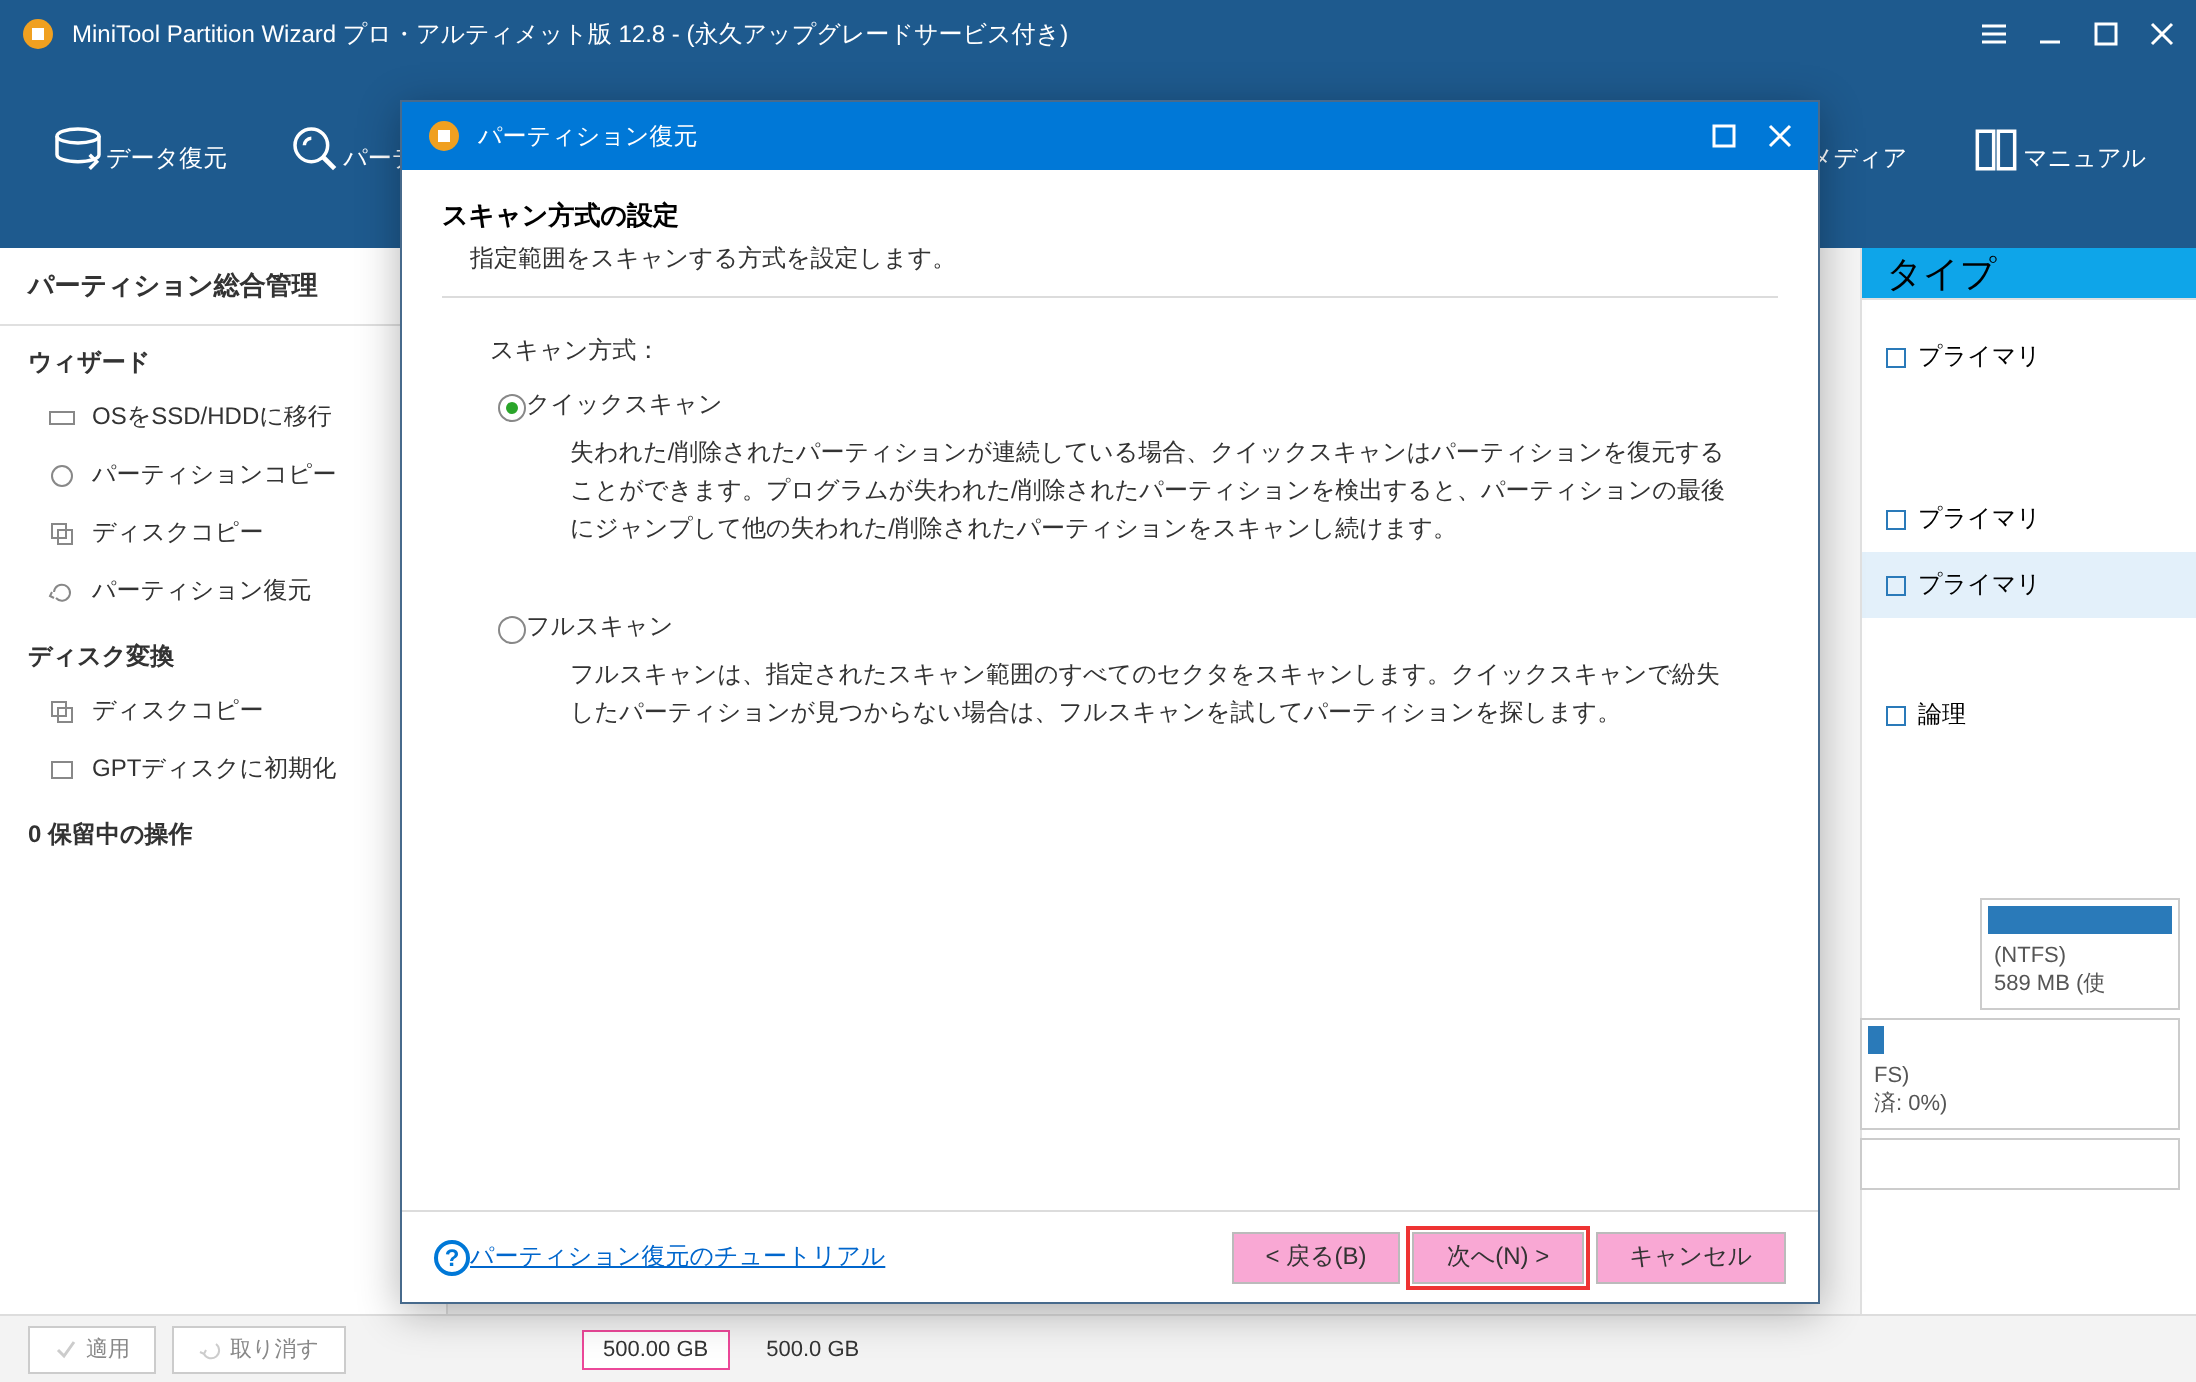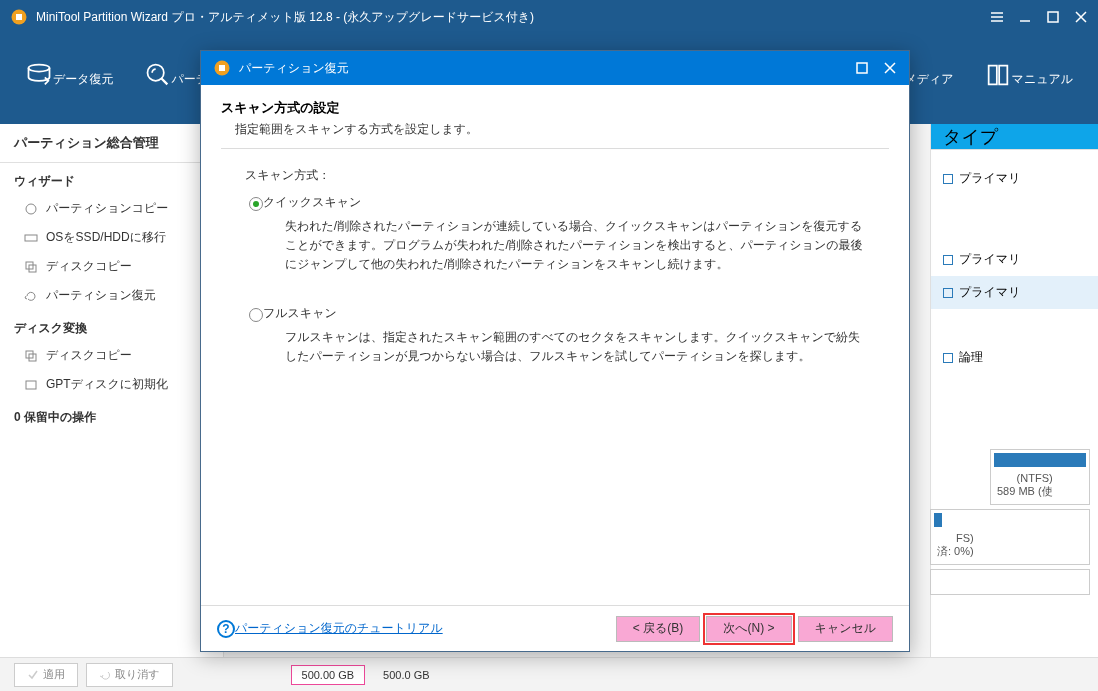--- a/index.html
+++ b/index.html
@@ -28,21 +28,21 @@
     
     .type-col { position: absolute; top: 0; right: 0; width: 168px; height: 100%; background: #fff; border-left: 1px solid #e0e0e0; }
     .type-header { height: 26px; border-bottom: 1px solid #e0e0e0; display: flex; align-items: center; padding: 0 12px; font-size: 18px; background: #0ea5e9; }
     .type-row { padding: 8px 12px; font-size: 12px; display: flex; align-items: center; gap: 6px; }
     .type-row .sq { width: 10px; height: 10px; border: 1px solid #2a7ab9; }
     .type-row.sel { background: #e3f0fa; }
     
     .disk-preview { position: absolute; top: 325px; right: 0; width: 168px; }
     .disk-bar { height: 56px; border: 1px solid #ccc; background: #fff; margin-bottom: 4px; position: relative; }
     .disk-bar .fill { position: absolute; top: 3px; left: 3px; height: 14px; background: #2a7ab9; }
-    .disk-bar .lbl { position: absolute; top: 22px; left: 6px; font-size: 11px; color: #555; text-align: right; }
+    .disk-bar .lbl { position: absolute; top: 22px; left: 6px; font-size: 11px; color: #555; }
     
     .bottombar { height: 34px; background: #f3f3f3; border-top: 1px solid #ddd; display: flex; align-items: center; padding: 0 14px; gap: 8px; }
     .bottombar-btn { height: 24px; border: 1px solid #ccc; background: #fff; font-size: 11px; padding: 0 12px; display: flex; align-items: center; gap: 4px; color: #888; }
     .bottombar-disk { margin-left: 110px; font-size: 11px; color: #333; border: 1px solid #ec4899; padding: 3px 10px; background: #fff; }
     .bottombar-size { font-size: 11px; color: #333; padding: 3px 10px; }
     
     
     .modal { position: absolute; left: 200px; top: 50px; width: 710px; height: 602px; background: #fff; border: 1px solid #476a8c; box-shadow: 0 4px 20px rgba(0,0,0,0.3); display: flex; flex-direction: column; }
     .modal-title { height: 34px; background: #0078d7; color: #fff; display: flex; align-items: center; padding: 0 12px; font-size: 12px; }
     .modal-title-icon { width: 18px; height: 18px; margin-right: 8px; }
@@ -126,29 +126,29 @@
     <span>マニュアル</span>
   </div>
 </div>
 
 <div class="body">
   <div class="sidebar">
     <div class="sidebar-tab">パーティション総合管理</div>
     <div class="sidebar-section">ウィザード</div>
     <div class="sidebar-item">
         <svg class="sicon" viewBox="0 0 14 14">
+          <rect x="1" y="4" width="12" height="6" fill="none" stroke="#888"></rect>
+        </svg>
+        <span>OSをSSD/HDDに移行</span>
+      </div>
+    <div class="sidebar-item">
+        <svg class="sicon" viewBox="0 0 14 14">
           <circle cx="7" cy="7" r="5" fill="none" stroke="#888"></circle>
         </svg>
         <span>パーティションコピー</span>
-      </div>
-    <div class="sidebar-item">
-        <svg class="sicon" viewBox="0 0 14 14">
-          <rect x="1" y="4" width="12" height="6" fill="none" stroke="#888"></rect>
-        </svg>
-        <span>OSをSSD/HDDに移行</span>
       </div>
     <div class="sidebar-item">
         <svg class="sicon" viewBox="0 0 14 14">
           <rect x="2" y="2" width="7" height="7" fill="none" stroke="#888"></rect>
           <rect x="5" y="5" width="7" height="7" fill="none" stroke="#888"></rect>
         </svg>
         <span>ディスクコピー</span>
       </div>
     <div class="sidebar-item">
         <svg class="sicon" viewBox="0 0 14 14">

